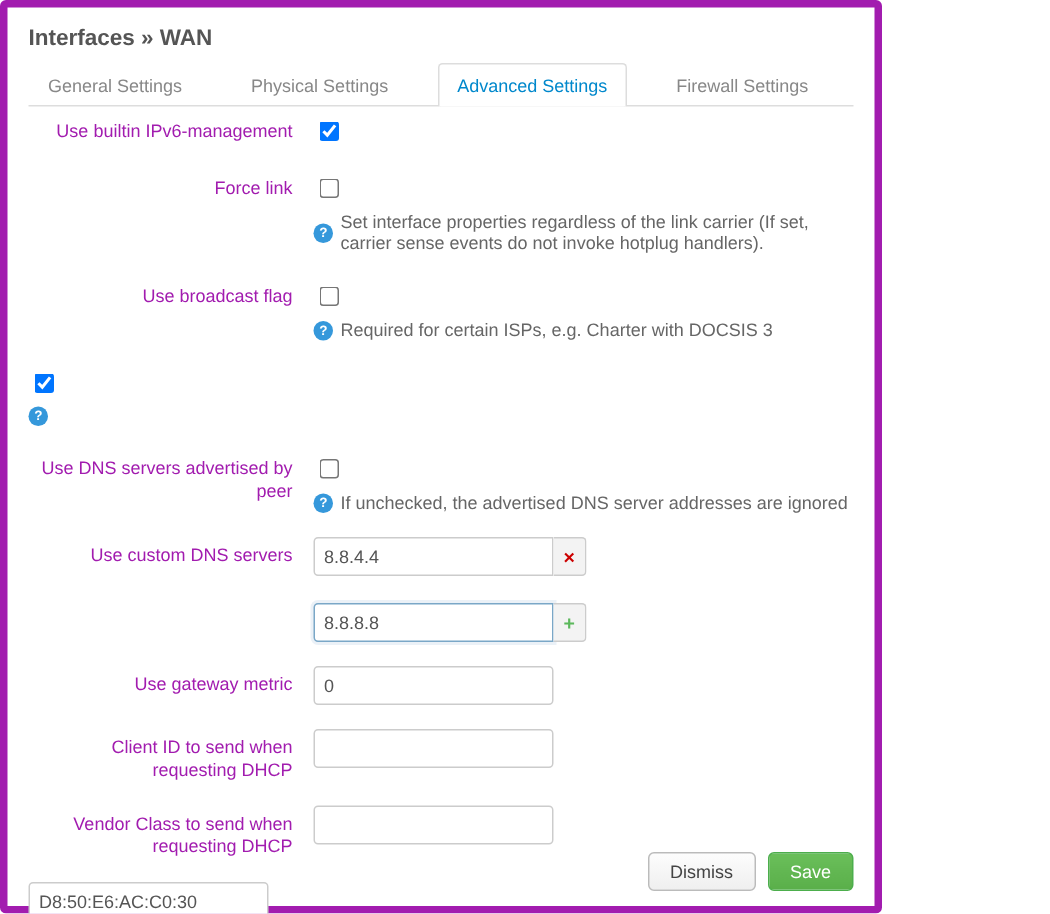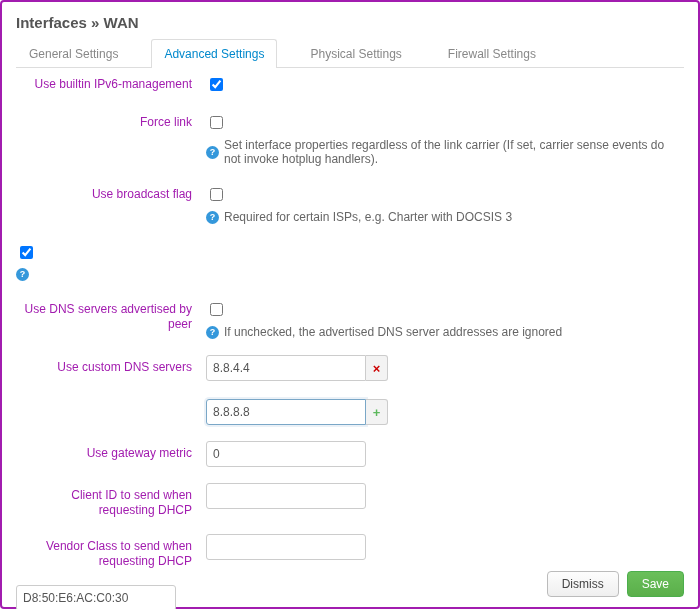--- a/index.html
+++ b/index.html
@@ -4,23 +4,23 @@
 <style>
   * { box-sizing: border-box; }
   html, body {
     margin: 0; padding: 0;
     font-family: Arial, Helvetica, sans-serif;
     font-size: 12px;
     color: #333;
     background: #fff;
   }
   .panel {
-    width: 700px;
+    width: 588px;
     height: 609px;
-    border: 2px solid #a21caf;
+    border: 5px solid #a21caf;
     border-radius: 4px;
     padding: 10px 14px 12px 14px;
     position: relative;
     background: #fff;
   }
   .page-title {
     font-size: 15px;
     font-weight: bold;
     color: #555;
     margin: 2px 0 8px 0;
@@ -156,22 +156,22 @@
 </style>
 </head>
 <body>
 
 <div class="panel">
 
   <div class="page-title">Interfaces » WAN</div>
 
   <div class="tabs">
     <div class="tab">General Settings</div>
+    <div class="tab">Physical Settings</div>
     <div class="tab active">Advanced Settings</div>
-    <div class="tab">Physical Settings</div>
     <div class="tab">Firewall Settings</div>
   </div>
 
   <div class="form-row">
     <div class="label-col">Use builtin IPv6-management</div>
     <div class="field-col">
       <input type="checkbox" checked="" style="">
     </div>
   </div>
 

